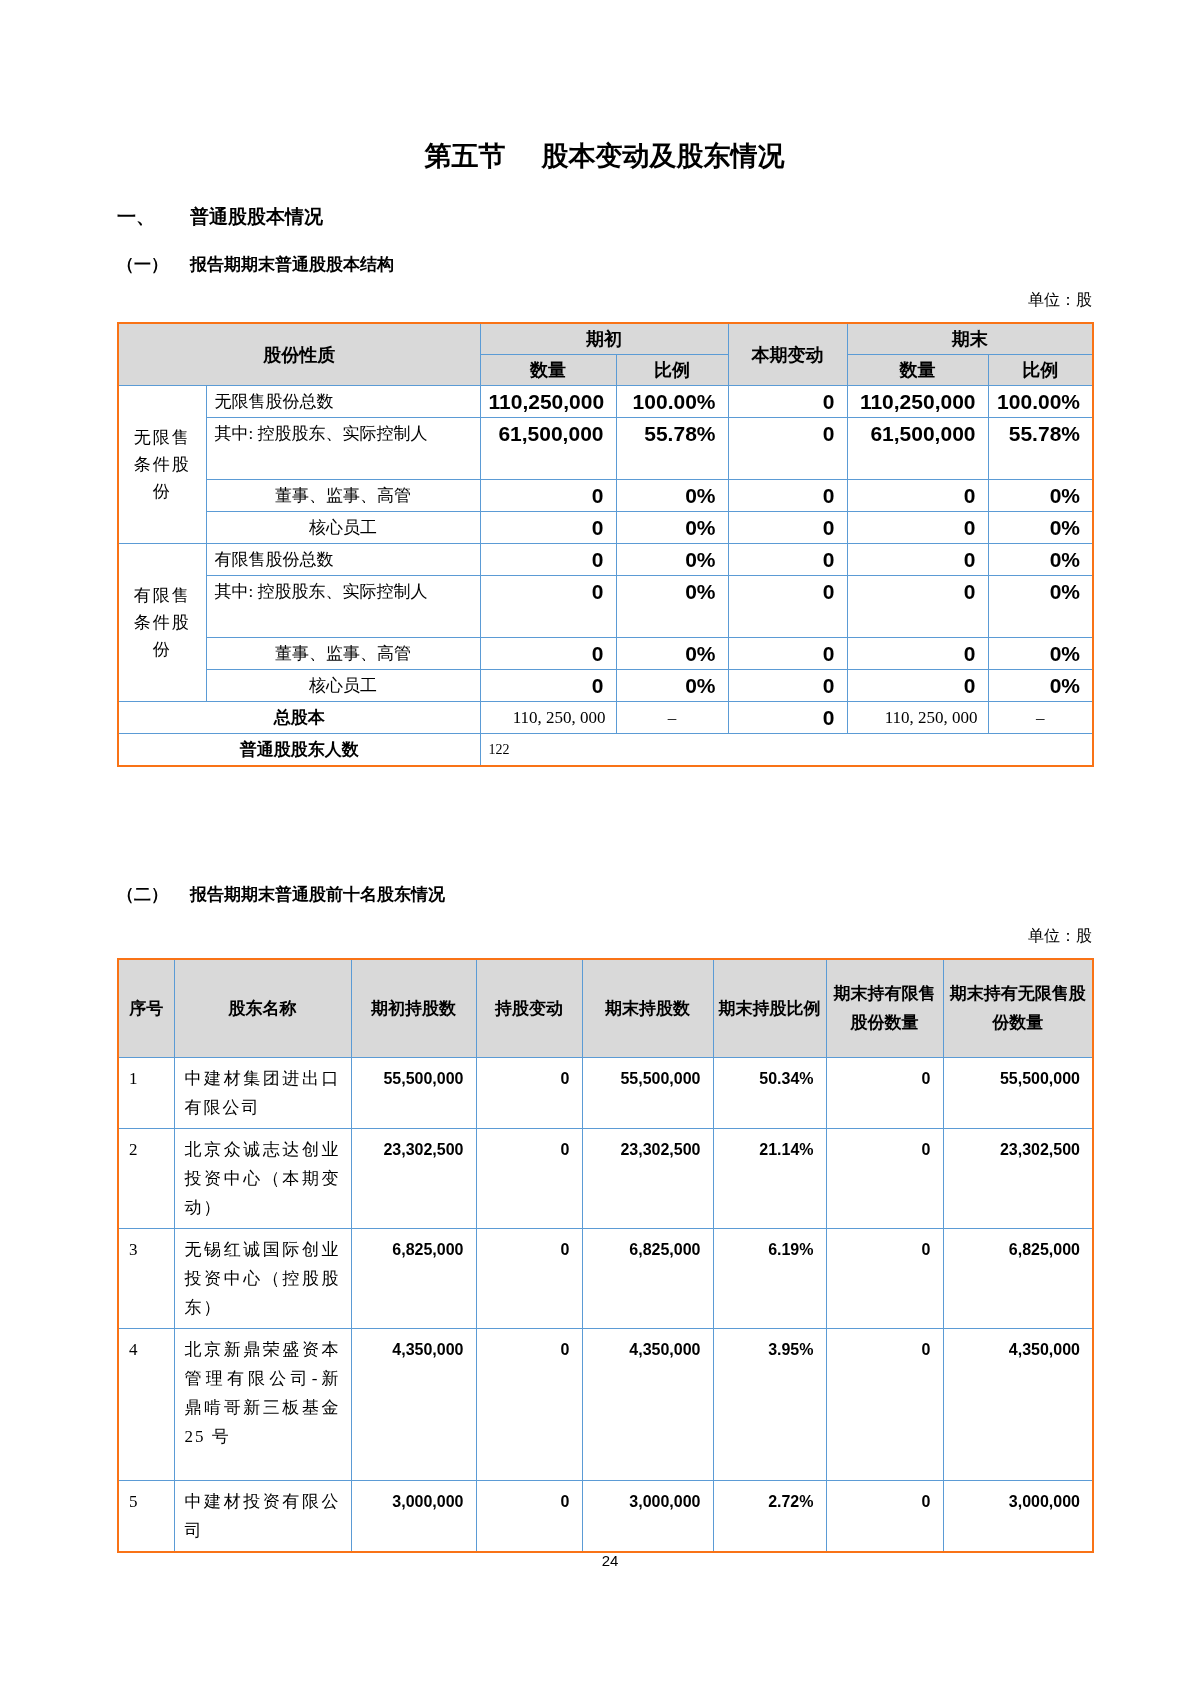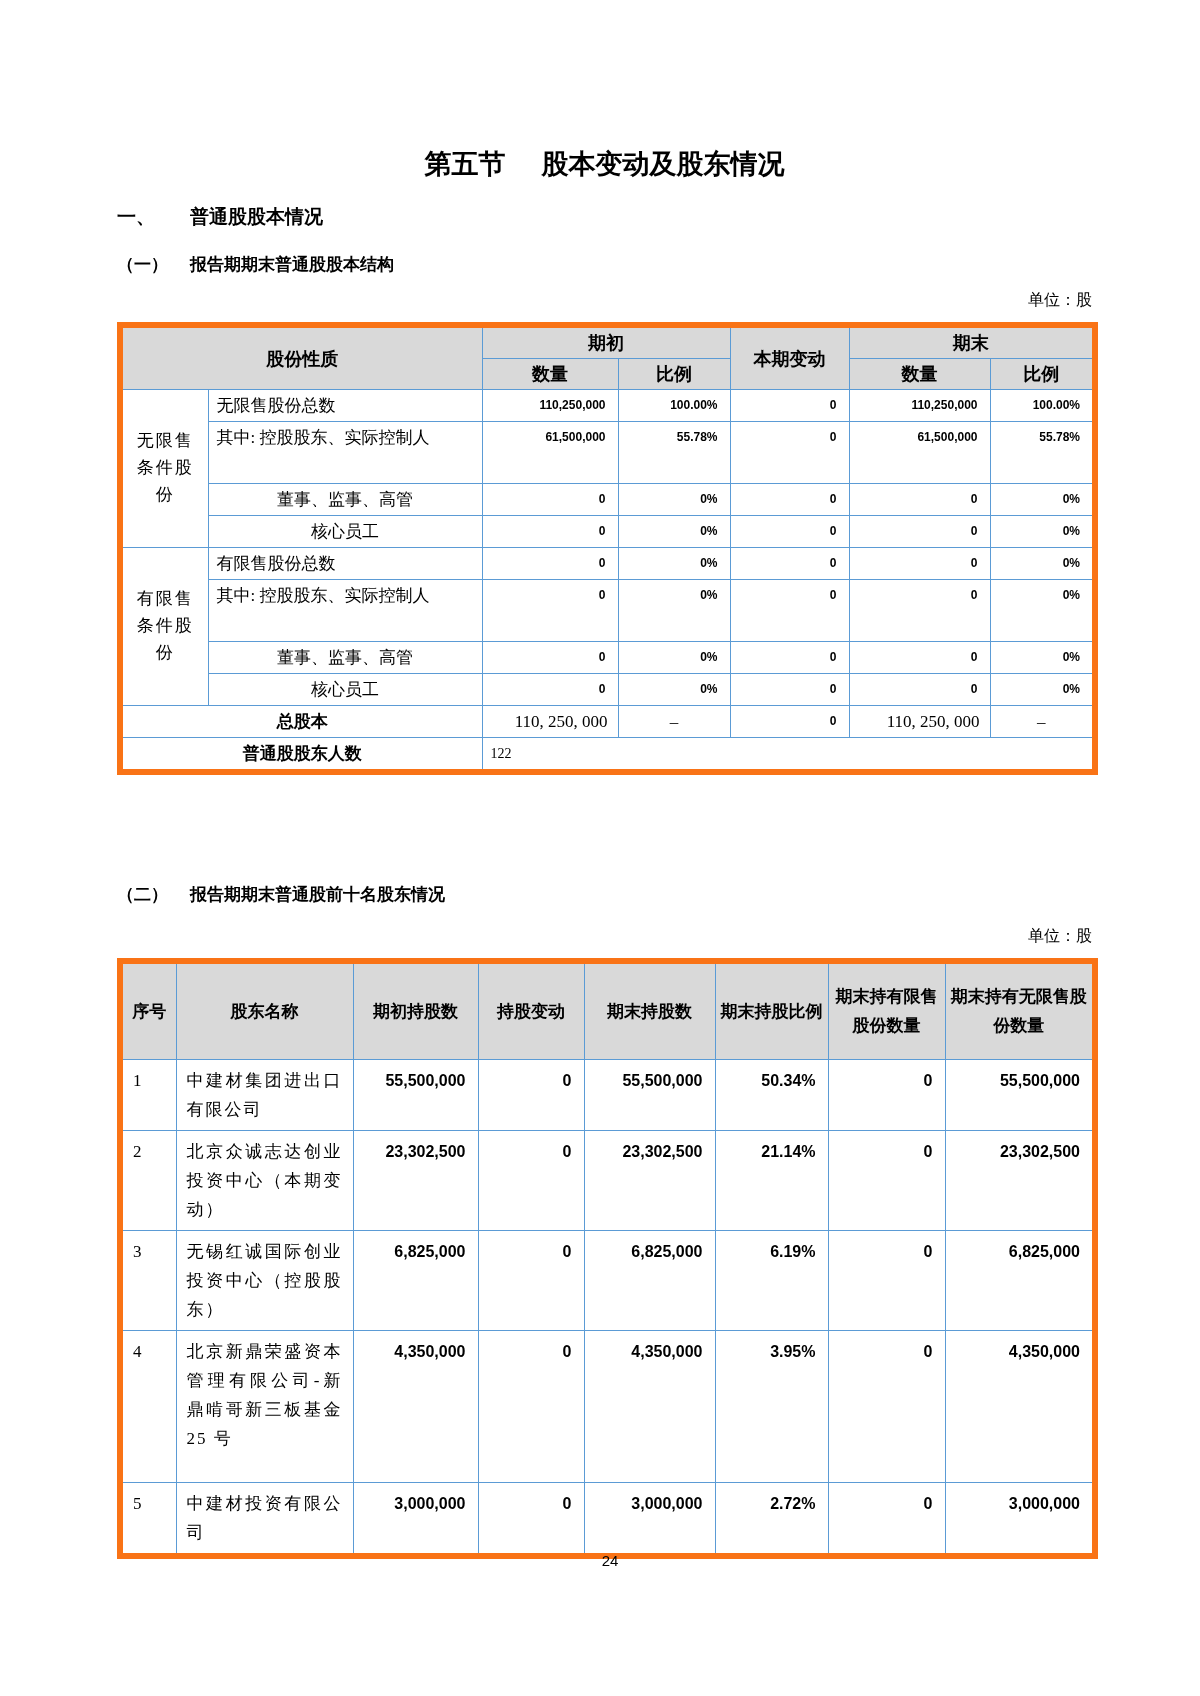--- a/index.html
+++ b/index.html
@@ -4,51 +4,51 @@
 <style>
   * { box-sizing: border-box; margin: 0; padding: 0; }
   html,body { background:#ffffff; }
   body {
     width:1200px; height:1696px; position:relative;
     font-family:"Liberation Sans", sans-serif; color:#000;
   }
   .content { position:absolute; left:117px; width:975px; }
 
   .doc-title {
-    top:146px; text-align:center; font-size:27px; font-weight:bold;
+    top:138px; text-align:center; font-size:27px; font-weight:bold;
     display:flex; justify-content:center; gap:36px;
     font-family:"Liberation Sans", sans-serif;
   }
   .h1 { top:204px; font-size:19px; font-weight:bold; display:flex; }
   .h2 { font-size:17px; font-weight:bold; display:flex; }
   .h2.first { top:253px; }
   .h2.second { top:883px; }
   .h-num { width:73px; flex:0 0 73px; }
   .unit { font-size:16px; text-align:right; font-family:"Liberation Serif", serif; }
   .unit.first { top:290px; }
   .unit.second { top:926px; }
 
   table { border-collapse:collapse; table-layout:fixed; width:975px; }
-  table.datatable { border:6px solid #f97316; }
+  table.datatable { border:2px solid #f97316; }
   .datatable th, .datatable td { border:1px solid #5B9BD5; overflow:hidden; }
   .datatable th {
     background:#D9D9D9; font-weight:bold; font-size:18px;
     text-align:center; vertical-align:middle; padding:2px 4px; line-height:26px;
   }
   .t1 { top:322px; }
   .t2 { top:958px; }
 
   .t1 td { font-size:17px; padding:2px 8px; vertical-align:top; line-height:27px; }
   .t1 .cat {
     vertical-align:middle; text-align:center; letter-spacing:2px;
-    font-family:Liberation Mono, monospace; padding:2px 10px;
+    font-family:Liberation Serif, serif; padding:2px 10px;
   }
   .t1 .lbl { text-align:left; font-family:"Liberation Serif", serif; }
   .t1 .lbl-c { text-align:center; font-family:"Liberation Serif", serif; }
-  .t1 .num { text-align:right; padding-right:12px; font-weight:600; font-size:12px; }
+  .t1 .num { text-align:right; padding-right:12px; font-weight:600; font-size:21px; }
   .t1 .r30 td { height:31px; }
   .t1 .r62 td { height:62px; }
   .t1 .total td, .t1 .holders td { vertical-align:middle; height:31px; }
   .t1 .total .tlabel, .t1 .holders .tlabel {
     text-align:center; font-weight:bold; font-family:"Liberation Serif", serif;
   }
   .t1 .sernum {
     font-family:"Liberation Serif", serif; font-weight:normal; font-size:17px;
     text-align:right; padding-right:10px;
   }

